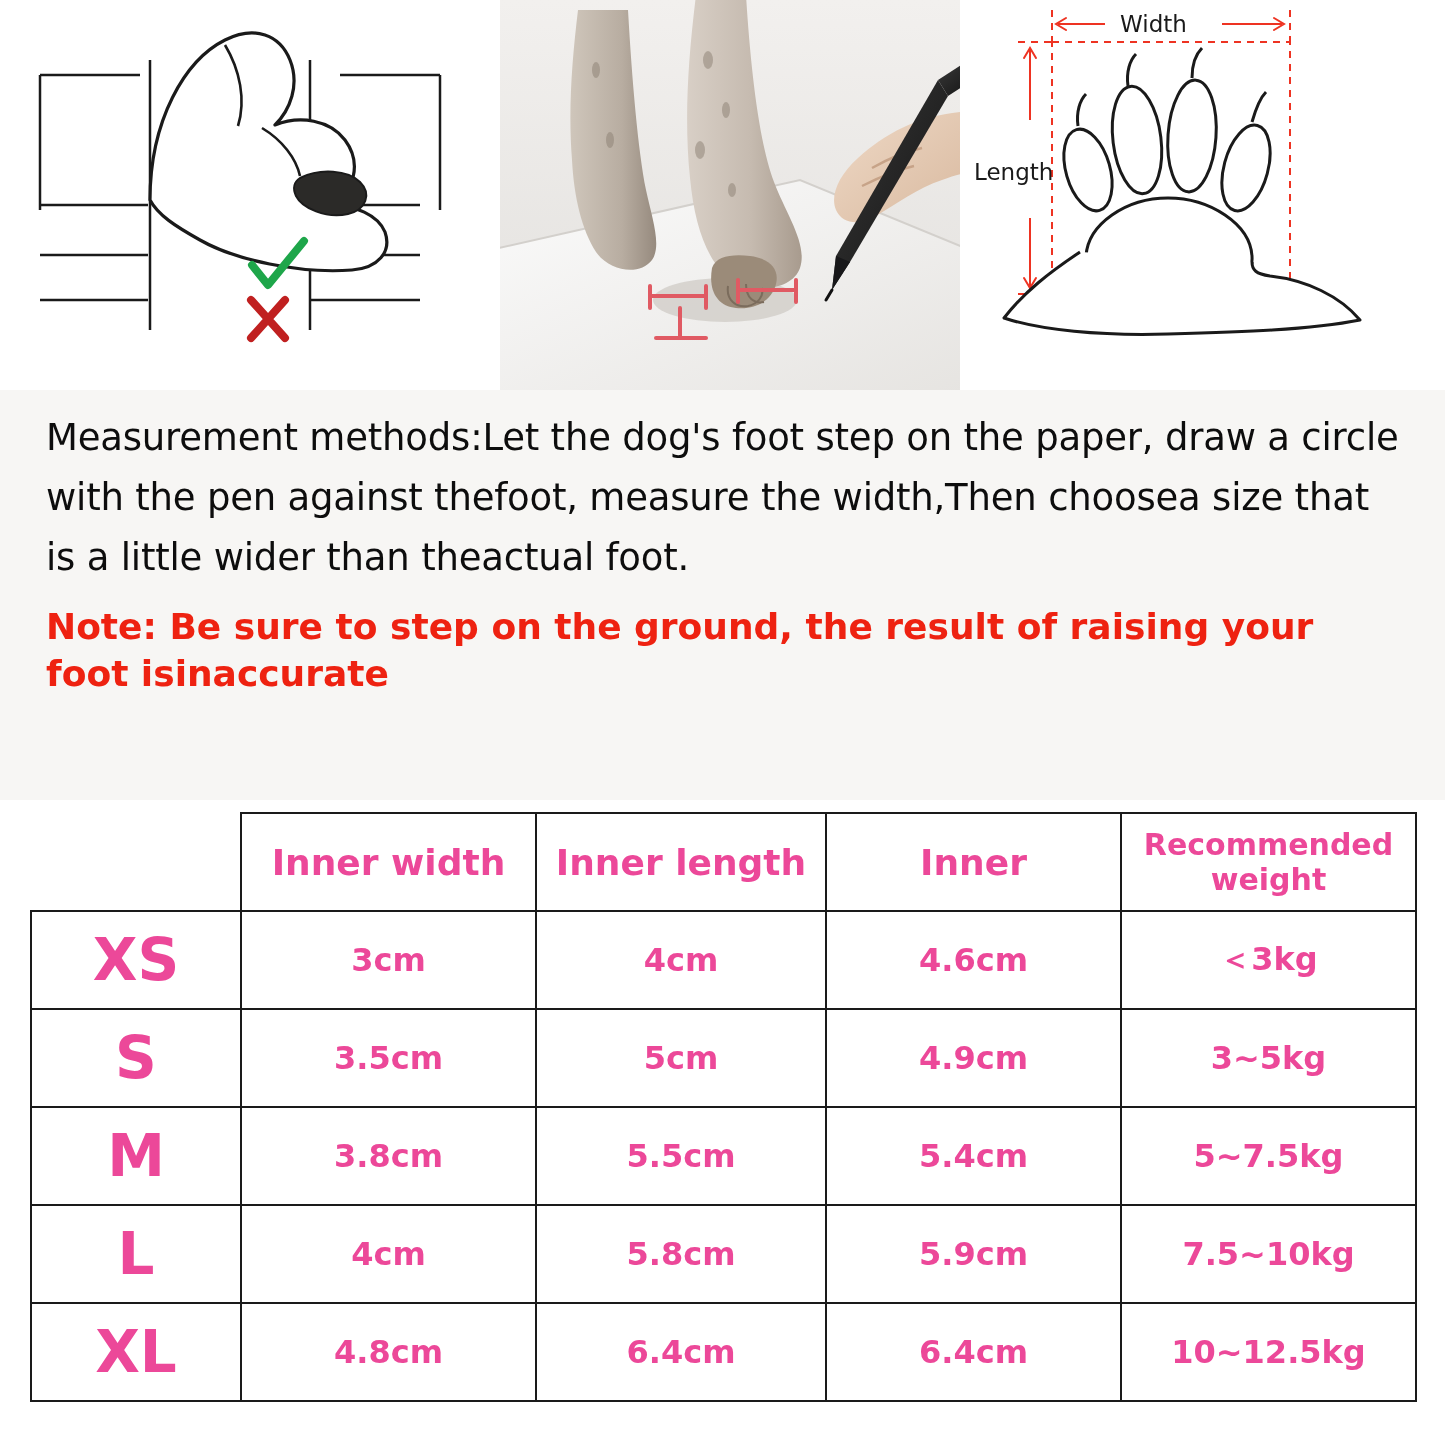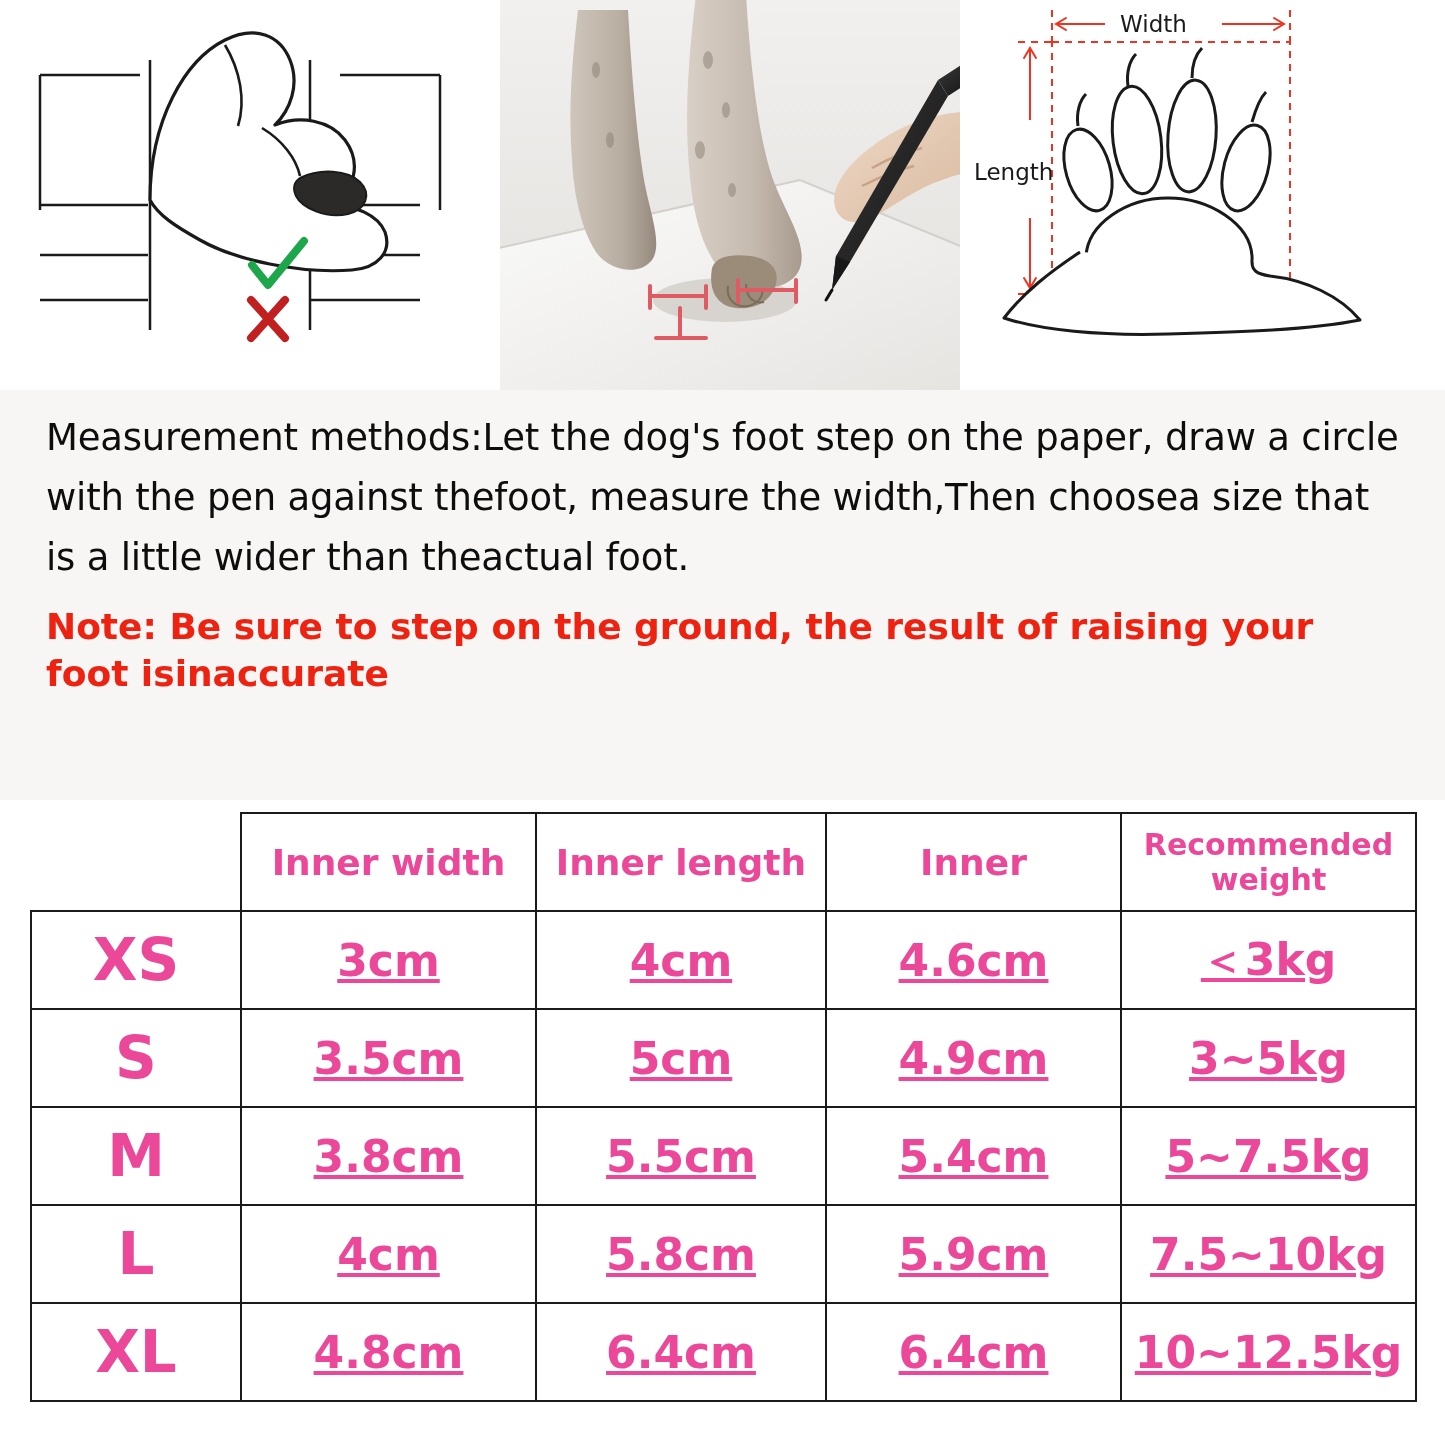--- a/index.html
+++ b/index.html
@@ -106,23 +106,22 @@
   col.c-w { width: 295px; }
   col.c-l { width: 290px; }
   col.c-h { width: 295px; }
   col.c-r { width: 295px; }
 
   td.row-label {
     font-size: 58px;
     font-weight: 700;
   }
   td.cell-val {
-    font-size: 44px;
+    font-size: 32px;
     font-weight: 700;
-    text-decoration: underline;
   }
 </style>
 </head>
 <body>
 
 <div class="page">
 
   <div class="images-strip">
 
     <div class="img-cell a">

